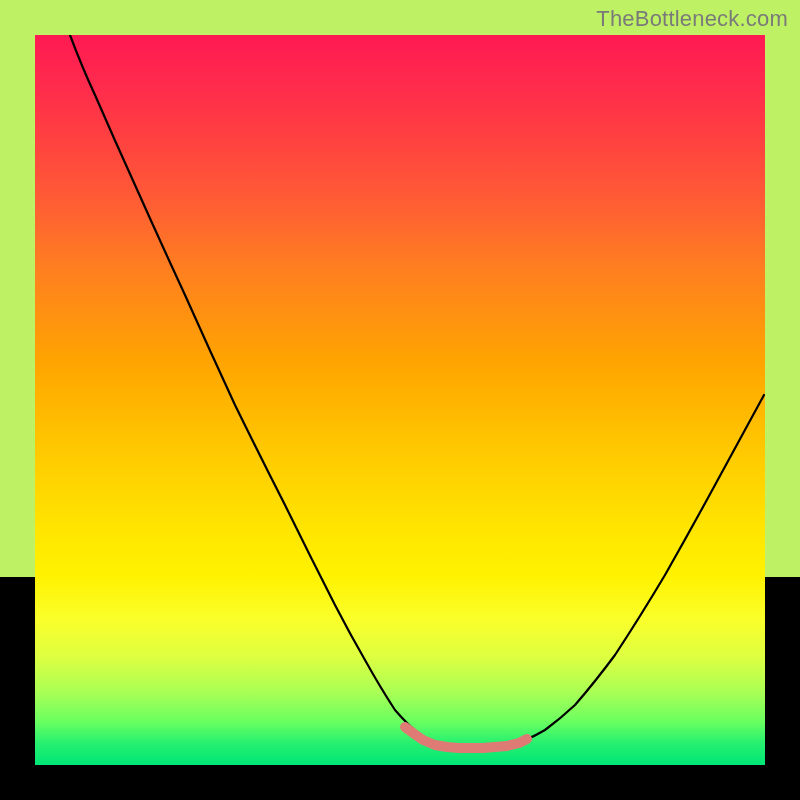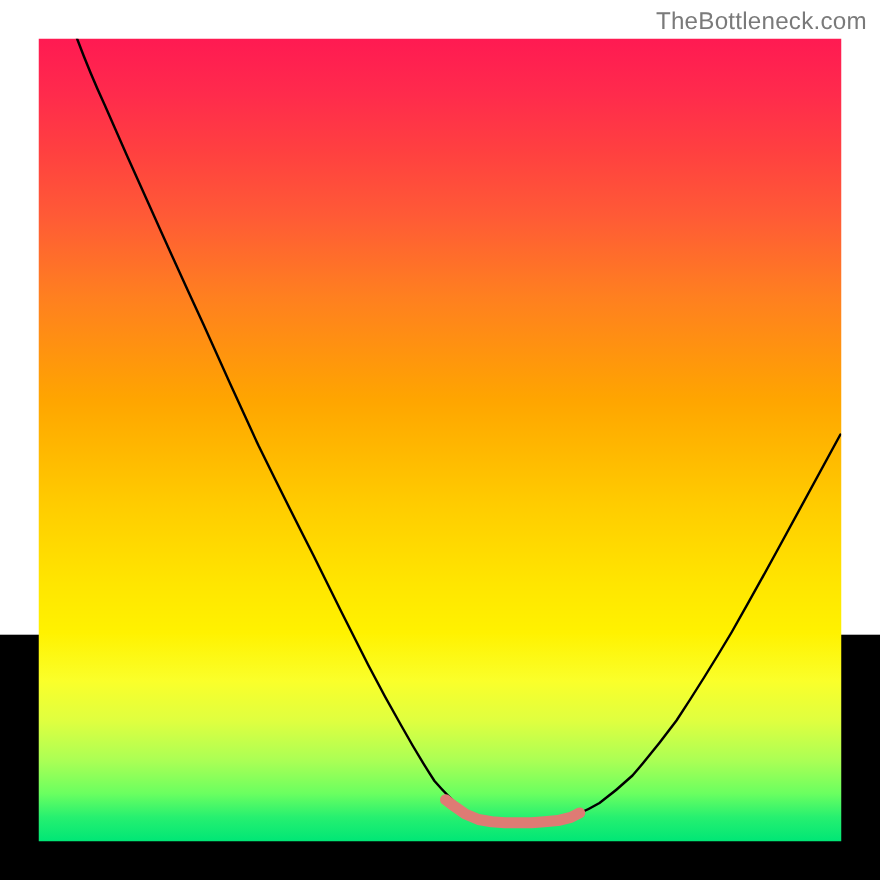--- a/index.html
+++ b/index.html
@@ -10,21 +10,21 @@
     background: #000;
     overflow: hidden;
     font-family: Arial, Helvetica, sans-serif;
   }
   .frame {
     position: absolute;
     left: 0;
     top: 0;
     width: 800px;
     height: 577px;
-    background: #ffffff;
+    background: #bef264;
   }
   .plot-area {
     position: absolute;
     left: 35px;
     top: 35px;
     width: 730px;
     height: 730px;
     overflow: hidden;
   }
   .gradient {

